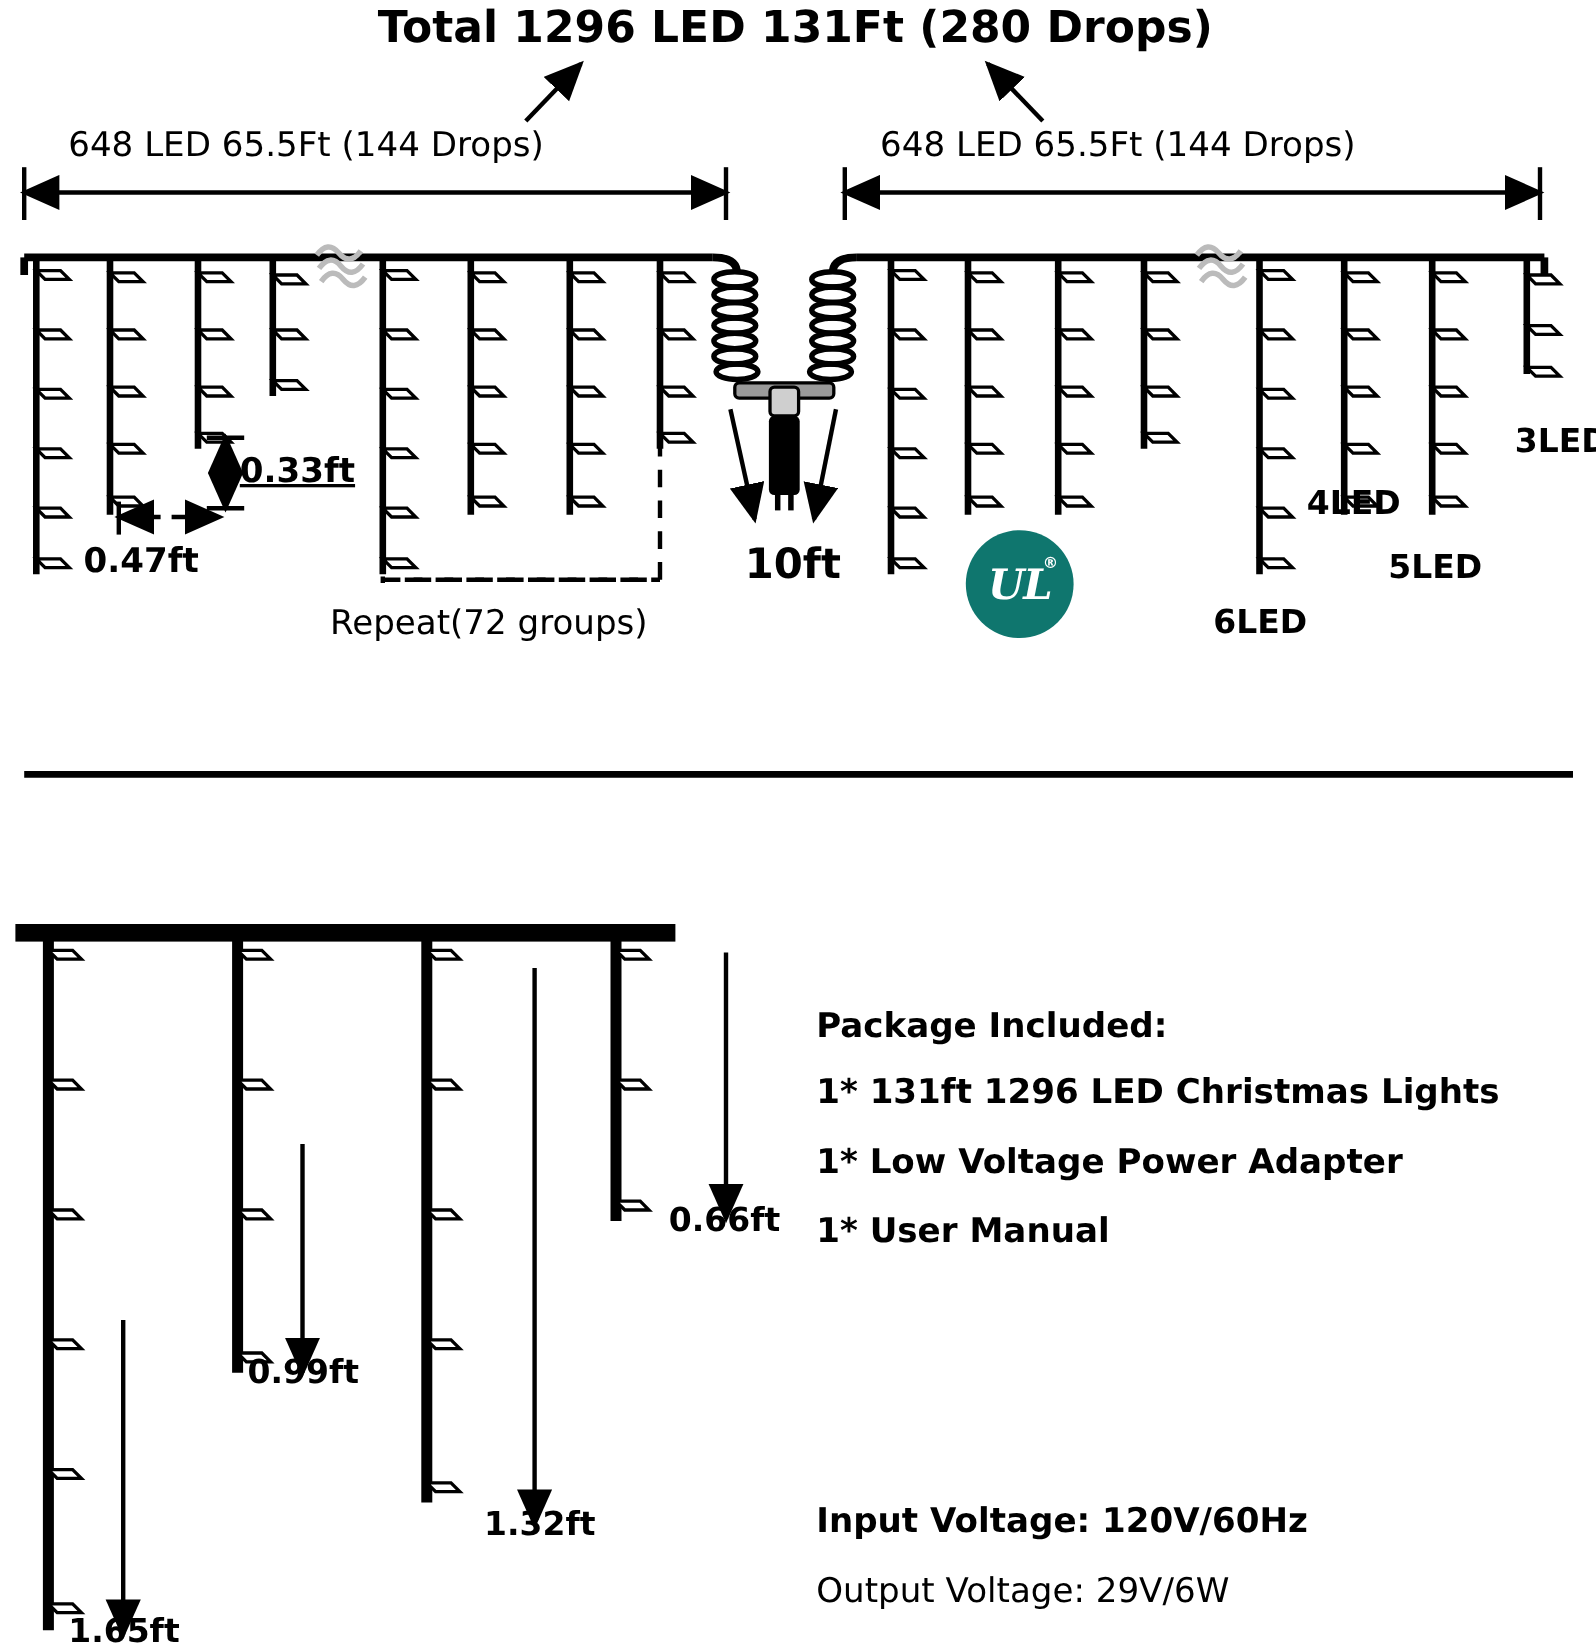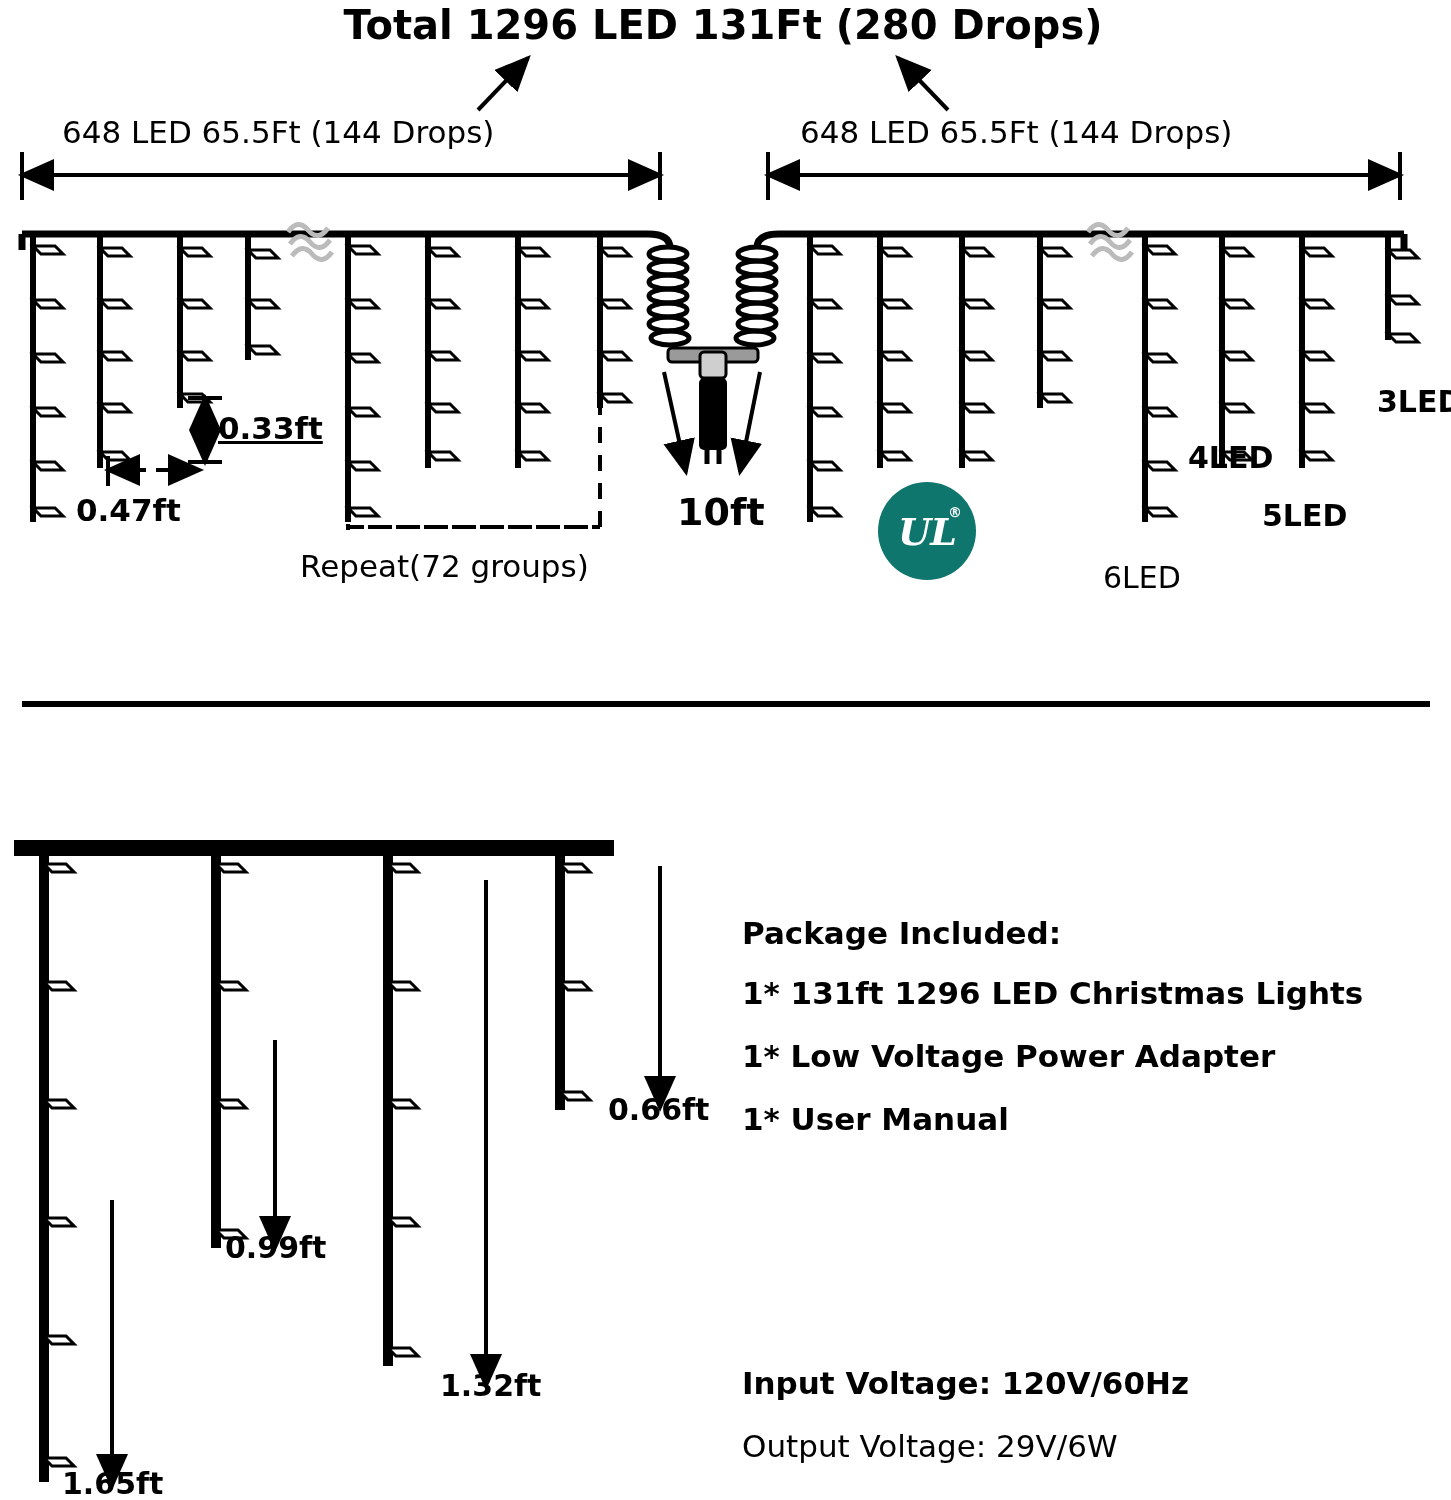--- a/index.html
+++ b/index.html
@@ -52,21 +52,21 @@
     left: 800px;
     font-size: 31px;
   }
   #lbl-033 { top: 410px; left: 218px; font-size: 31px; font-weight: bold; text-decoration: underline; }
   #lbl-047 { top: 492px; left: 76px; font-size: 31px; font-weight: bold; }
   #lbl-repeat { top: 548px; left: 300px; font-size: 31px; }
   #lbl-10ft { top: 490px; left: 677px; font-size: 38px; font-weight: bold; }
   #lbl-3led { top: 384px; left: 1338px; font-size: 30px; font-weight: bold; margin-left: 39px; }
   #lbl-4led { top: 440px; left: 1188px; font-size: 30px; font-weight: bold; }
   #lbl-5led { top: 498px; left: 1262px; font-size: 30px; font-weight: bold; }
-  #lbl-6led { top: 548px; left: 1103px; font-size: 30px; font-weight: normal; margin-top: 12px; }
+  #lbl-6led { top: 548px; left: 1103px; font-size: 30px; font-weight: bold; }
 
   #lbl-066 { top: 1092px; left: 608px; font-size: 30px; font-weight: bold; }
   #lbl-099 { top: 1230px; left: 225px; font-size: 30px; font-weight: bold; }
   #lbl-132 { top: 1368px; left: 440px; font-size: 30px; font-weight: bold; }
   #lbl-165 { top: 1466px; left: 62px; font-size: 30px; font-weight: bold; }
 
   .pkg {
     left: 742px;
     font-size: 31px;
     font-weight: bold;

